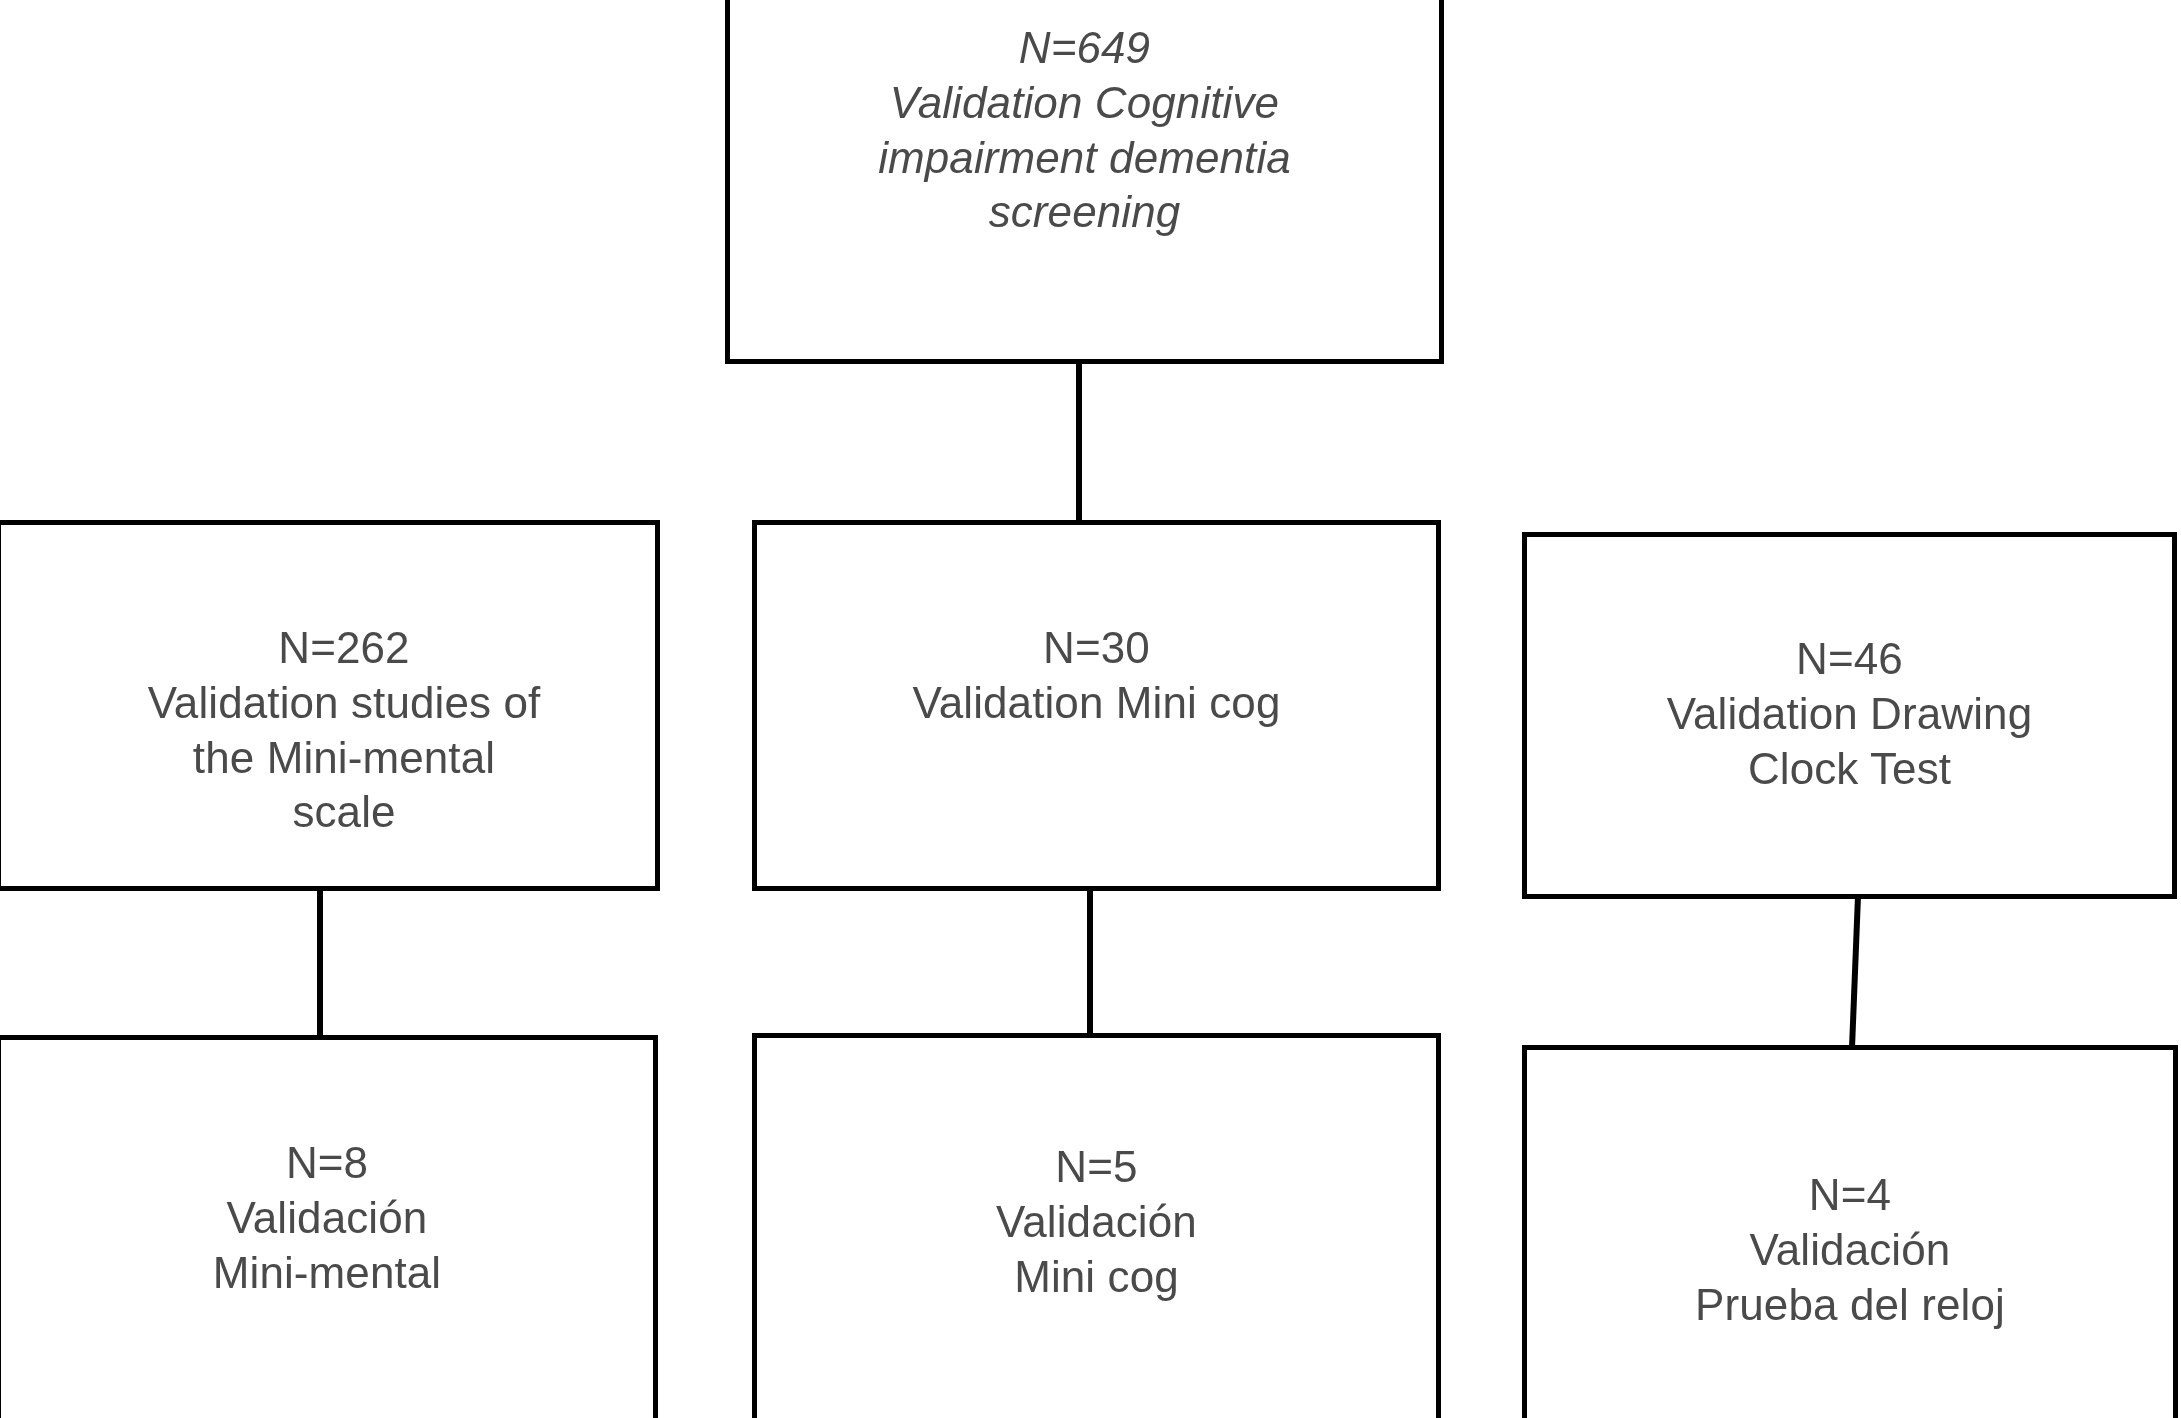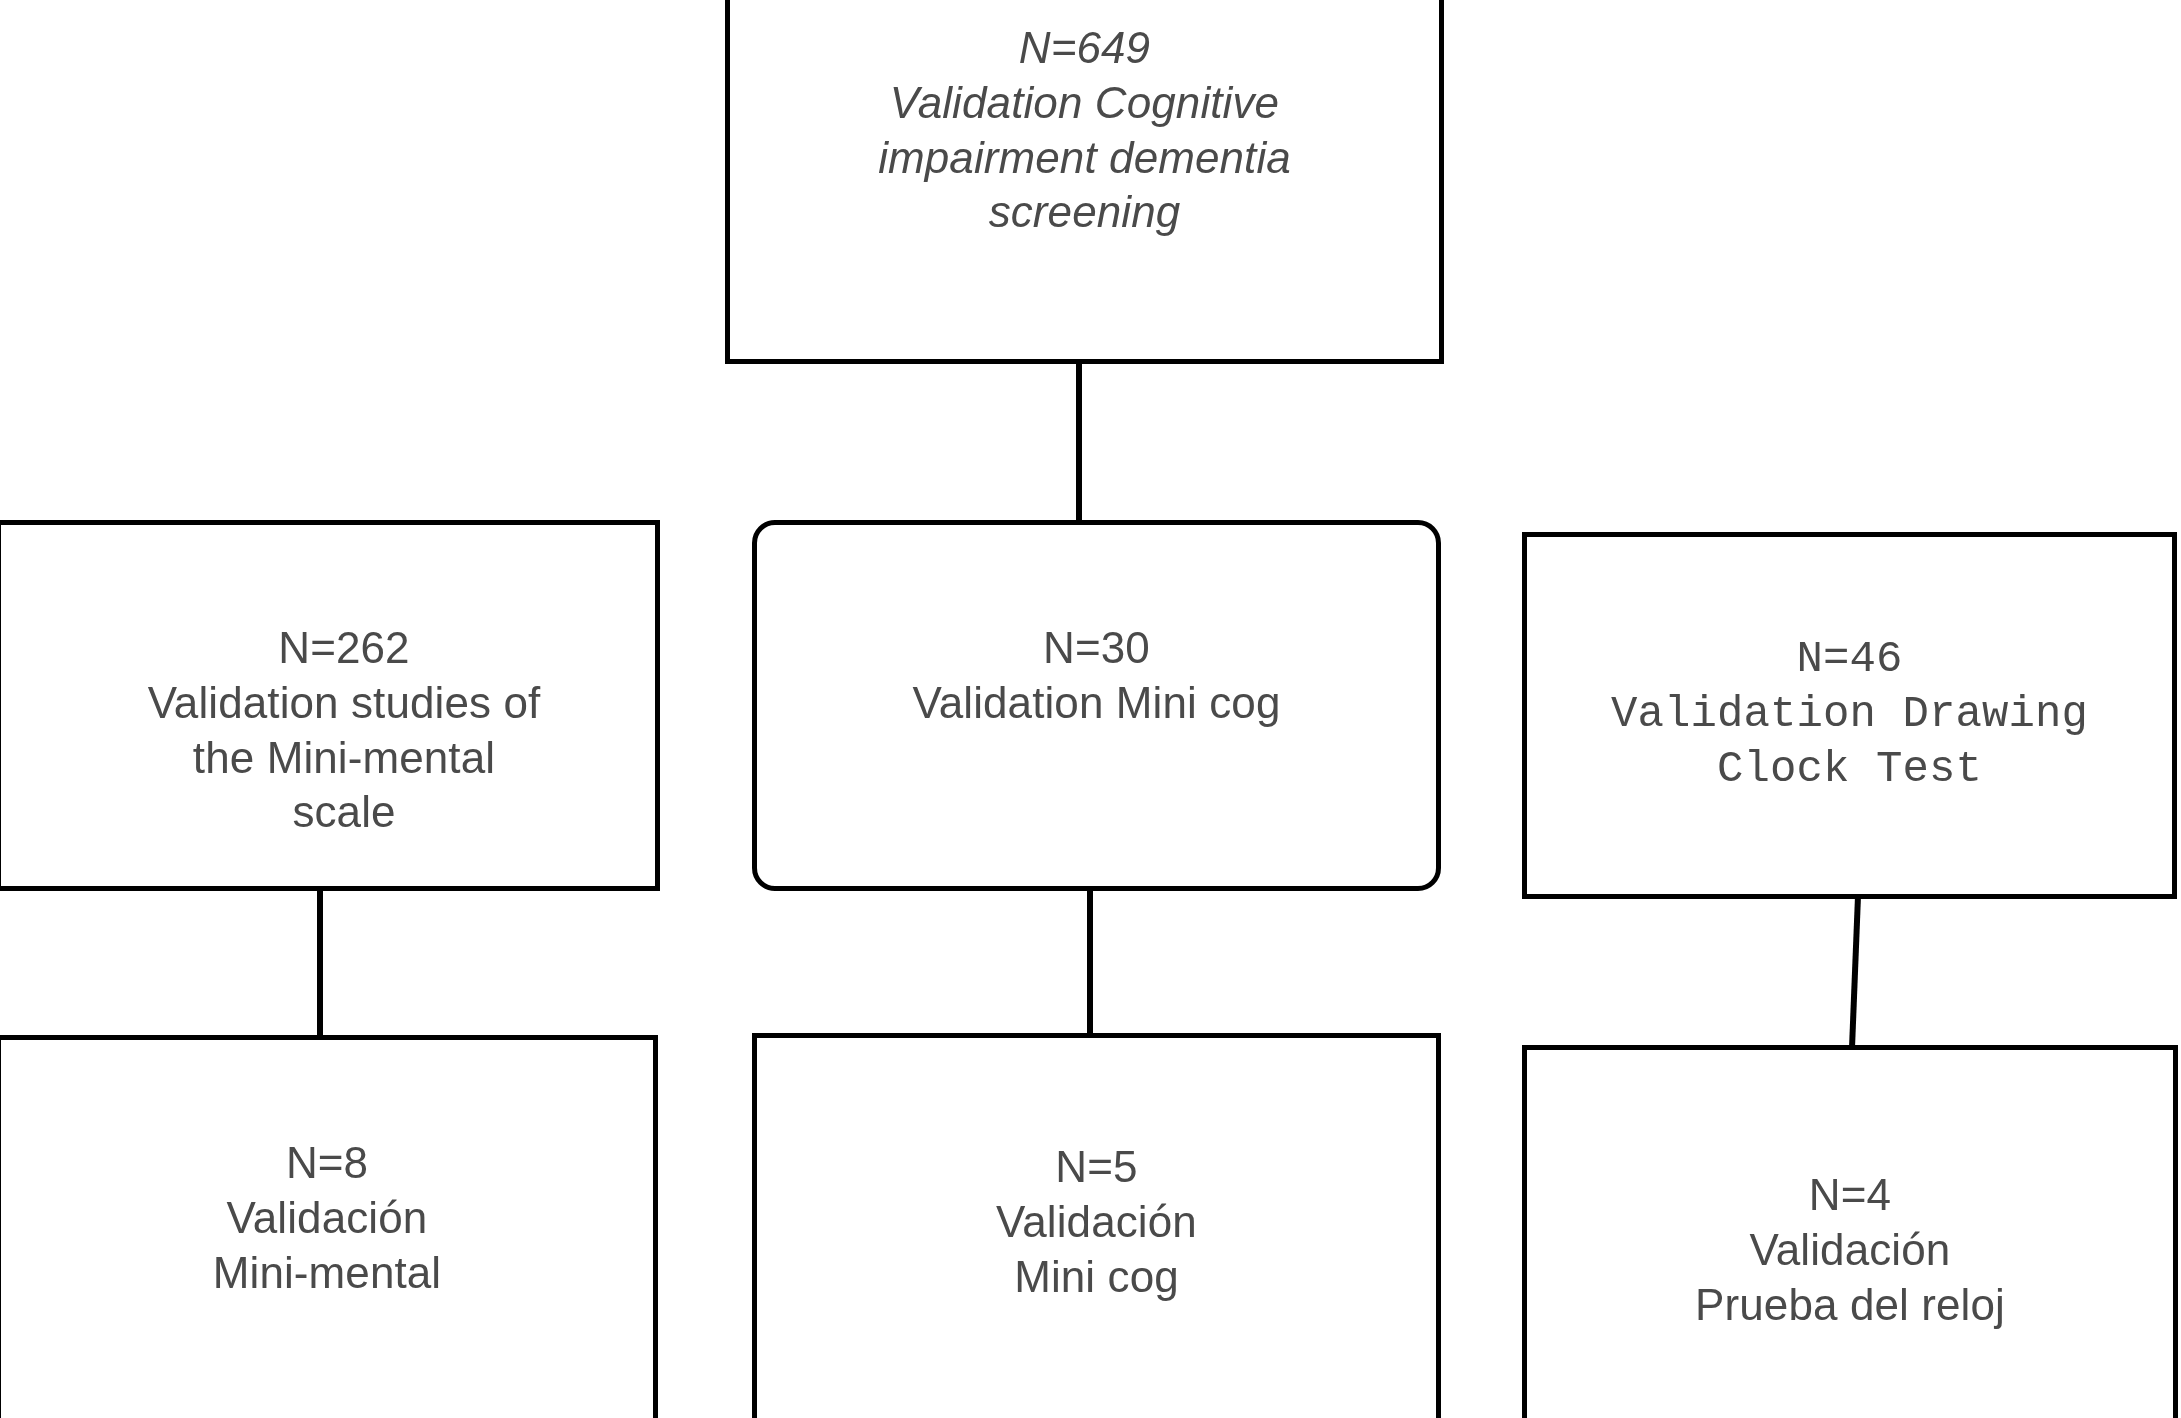--- a/index.html
+++ b/index.html
@@ -39,24 +39,24 @@
     letter-spacing: 0.1px;
   }
 
   
   #node-root        { left: 725px;  top: -6px;   width: 719px; height: 370px; }
   #node-root .node-text        { padding-top: 22px; font-style: italic; }
 
   #node-minimental  { left: -4px;   top: 520px;  width: 664px; height: 371px; }
   #node-minimental .node-text  { padding-top: 96px; margin-left: 32px; }
 
-  #node-minicog     { left: 752px;  top: 520px;  width: 689px; height: 371px; border-radius: 23px; }
+  #node-minicog     { left: 752px;  top: 520px;  width: 689px; height: 371px; }
   #node-minicog .node-text     { padding-top: 96px; }
 
-  #node-clock       { left: 1522px; top: 532px;  width: 655px; height: 367px; font-family: Liberation Mono, monospace; }
+  #node-clock       { left: 1522px; top: 532px;  width: 655px; height: 367px; }
   #node-clock .node-text       { padding-top: 95px; }
 
   #node-val-mm      { left: -4px;   top: 1035px; width: 662px; height: 389px; }
   #node-val-mm .node-text      { padding-top: 96px; }
 
   #node-val-mc      { left: 752px;  top: 1033px; width: 689px; height: 391px; }
   #node-val-mc .node-text      { padding-top: 102px; }
 
   #node-val-cl      { left: 1522px; top: 1045px; width: 656px; height: 383px; }
   #node-val-cl .node-text      { padding-top: 118px; }

